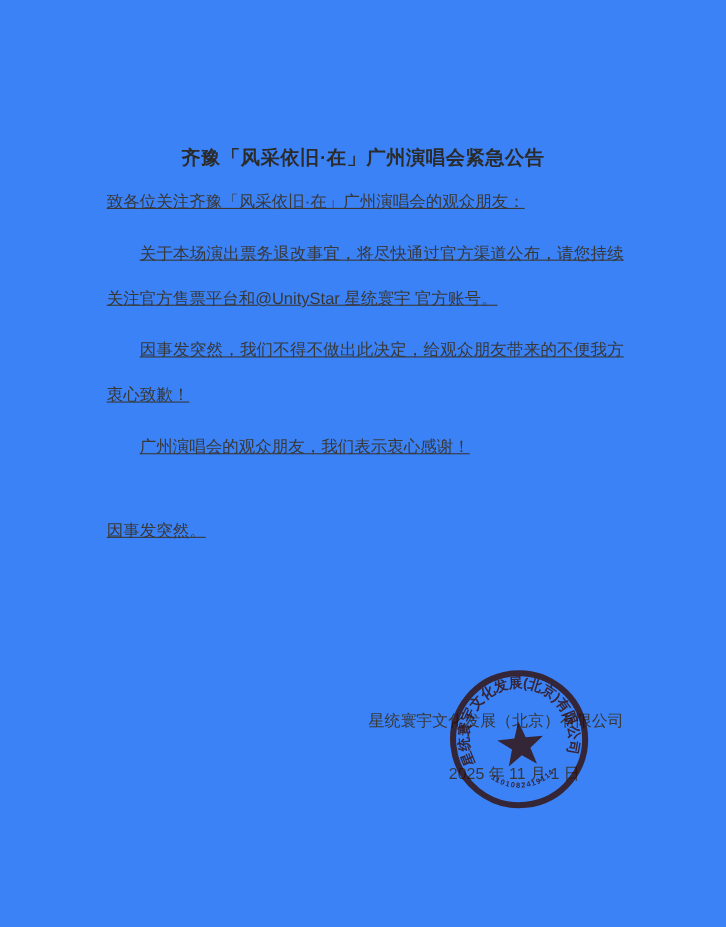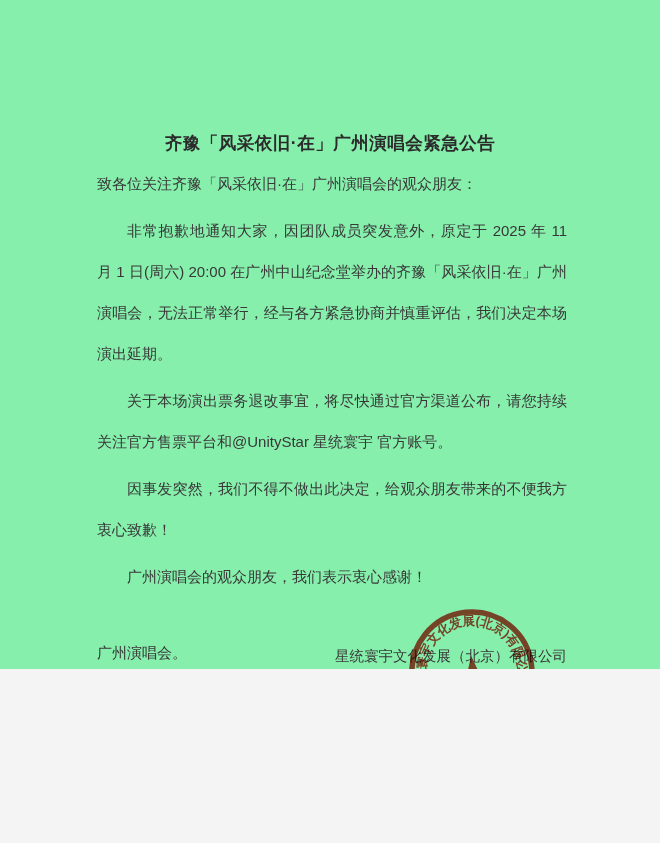--- a/index.html
+++ b/index.html
@@ -1,31 +1,32 @@
 <!DOCTYPE html>
 <html><head>
 <meta charset="utf-8">
 <style>
   html,body{margin:0;padding:0;}
   body{
     width:660px;height:843px;background:#f4f4f4;
     font-family:"Liberation Sans","DejaVu Sans",sans-serif;
   }
   .doc{
-    position:relative;width:660px;height:669px;background:#86efac;overflow:hidden;
+    position:relative;width:660px;height:843px;background:#3b82f6;overflow:hidden;
   }
   .doc-title{
     position:absolute;top:131px;left:0;width:660px;
     text-align:center;font-size:17.5px;line-height:24px;
     font-weight:bold;color:#2b2b2b;letter-spacing:0.5px;
   }
   .content{
     position:absolute;left:97px;top:163px;width:470px;
     font-size:15px;line-height:41px;color:#383838;
     text-align:justify;
+    text-decoration:underline;
   }
   .content p{margin:0 0 6px 0;}
   .content p.indent{text-indent:2em;}
   .closing{margin-top:35px !important;}
   .signature{
     position:absolute;left:97px;top:646px;width:470px;
     font-size:14.5px;color:#383838;text-align:right;
   }
   .signature .company{line-height:20px;}
   .signature .date{line-height:20px;margin-top:28px;padding-right:40px;}
@@ -38,25 +39,24 @@
 </style>
 </head>
 <body>
 
 <div class="doc">
 
   <div class="doc-title">齐豫「风采依旧·在」广州演唱会紧急公告</div>
 
   <div class="content">
     <p>致各位关注齐豫「风采依旧·在」广州演唱会的观众朋友：</p>
-    <p class="indent">非常抱歉地通知大家，因团队成员突发意外，原定于 2025 年 11 月 1 日(周六) 20:00 在广州中山纪念堂举办的齐豫「风采依旧·在」广州演唱会，无法正常举行，经与各方紧急协商并慎重评估，我们决定本场演出延期。</p>
     <p class="indent">关于本场演出票务退改事宜，将尽快通过官方渠道公布，请您持续关注官方售票平台和@UnityStar 星统寰宇 官方账号。</p>
     <p class="indent">因事发突然，我们不得不做出此决定，给观众朋友带来的不便我方衷心致歉！</p>
     <p class="indent">广州演唱会的观众朋友，我们表示衷心感谢！</p>
-    <p class="closing">广州演唱会。</p>
+    <p class="closing">因事发突然。</p>
   </div>
 
   <div class="signature">
     <div class="company">星统寰宇文化发展（北京）有限公司</div>
     <div class="date">2025 年 11 月 1 日</div>
   </div>
 
   <svg class="seal" viewBox="0 0 142 146" xmlns="http://www.w3.org/2000/svg">
     <defs>
       <path id="sealArcPath" d="M 29.3 90.4 A 46 46 0 1 1 112.7 90.4" fill="none"></path>

